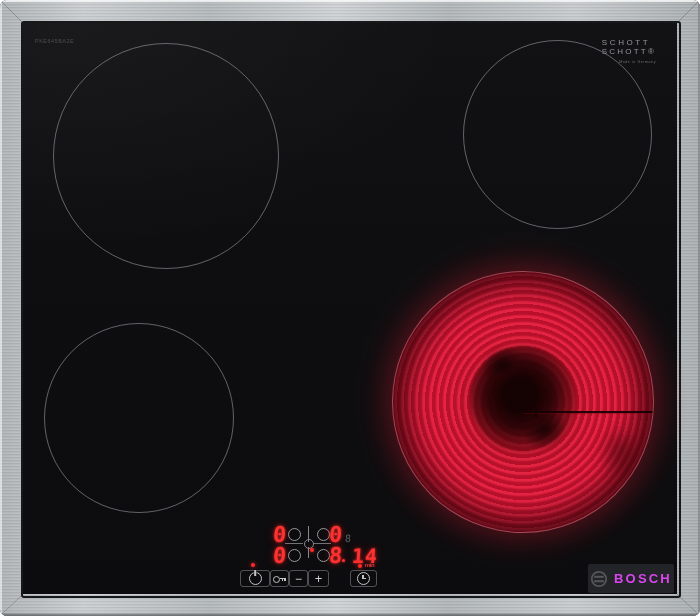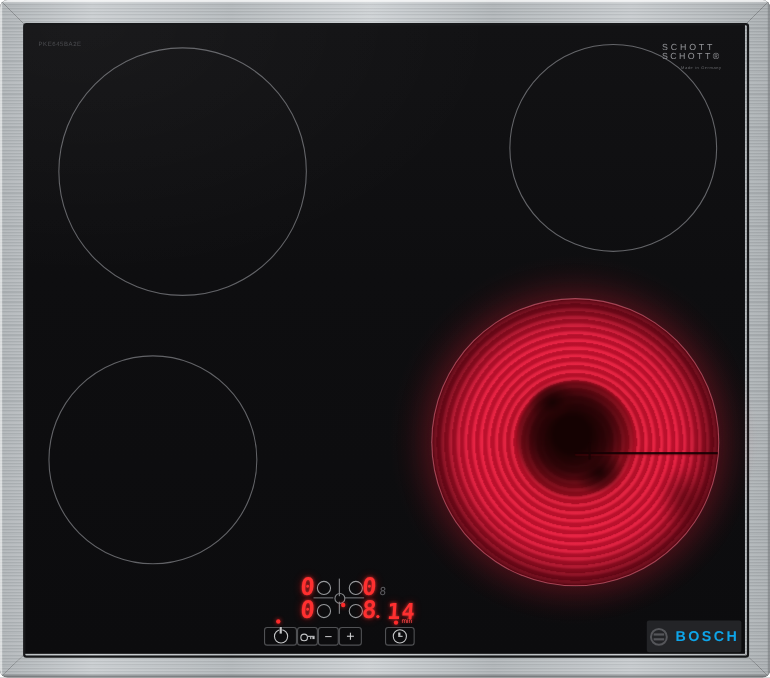--- a/index.html
+++ b/index.html
@@ -56,21 +56,21 @@
   
   .model-no{position:absolute;left:35px;top:38px;font-size:5.5px;letter-spacing:0.5px;color:#4c4d51;}
   .schott{position:absolute;right:44px;top:38px;text-align:left;color:#95969a;line-height:1.15;}
   .schott .l1{font-size:8px;letter-spacing:2.6px;}
   .schott .l2{font-size:8px;letter-spacing:2.2px;}
   .schott .l3{font-size:3.5px;letter-spacing:0.6px;color:#6e6f73;margin-top:4px;text-align:right;}
 
   
   .bosch-badge{position:absolute;left:588px;top:564px;width:86px;height:29px;background:#232427;border-radius:2px;
     display:flex;align-items:center;justify-content:center;gap:6px;}
-  .bosch-text{font-size:13px;font-weight:bold;letter-spacing:2.2px;color:#0ea5e9;}
+  .bosch-text{font-size:13px;font-weight:bold;letter-spacing:2.2px;color:#d946ef;}
 
   
   .seg{font-family:"DejaVu Sans Mono",monospace;font-weight:bold;color:#ff3030;
     text-shadow:0 0 3px rgba(255,60,60,0.8),0 0 8px rgba(255,0,0,0.45);
     transform:skewX(-4deg);font-size:22px;line-height:1;position:absolute;}
   .seg-sm{font-size:20px;}
   .ring{position:absolute;width:11px;height:11px;border:1.4px solid #97999c;border-radius:50%;}
   .vline{position:absolute;width:1px;background:#85878a;}
   .hline{position:absolute;height:1px;background:#707275;}
   .hub{position:absolute;left:304px;top:539px;width:8px;height:8px;border:1px solid #85878a;border-radius:50%;}

